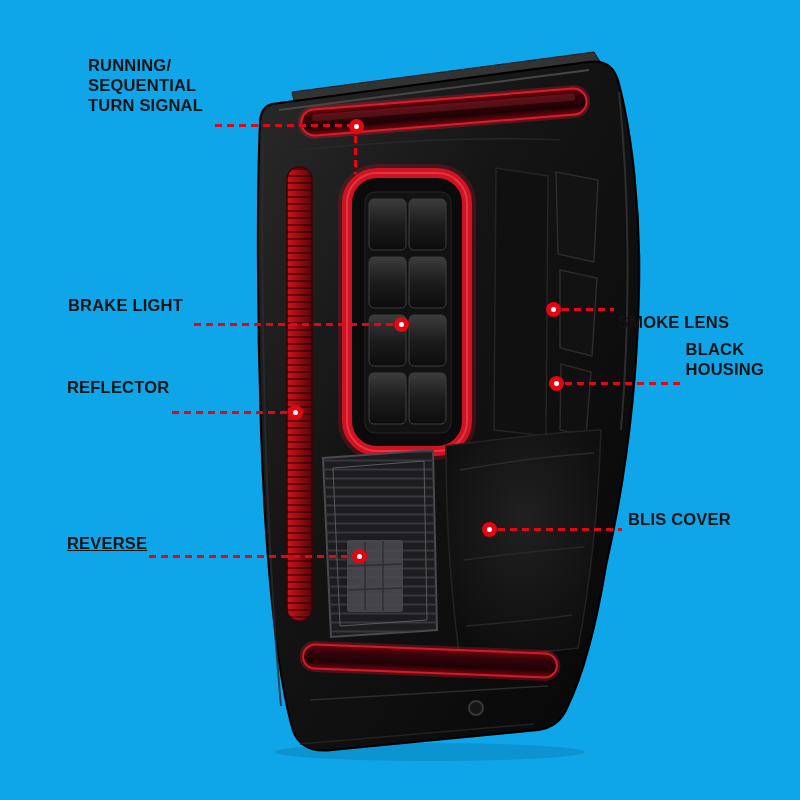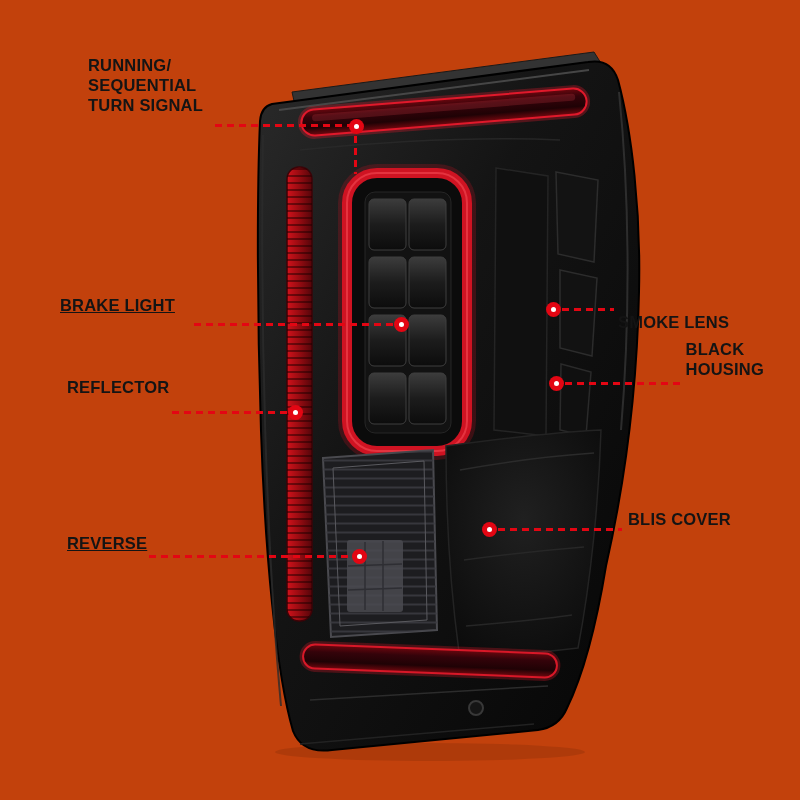--- a/index.html
+++ b/index.html
@@ -1,18 +1,18 @@
 <!DOCTYPE html>
 <html><head>
 <meta charset="utf-8">
 <style>
   * { margin: 0; padding: 0; box-sizing: border-box; }
   html, body { width: 800px; height: 800px; }
   body { background: #fff; font-family: "Liberation Sans", sans-serif; }
-  #stage { position: relative; width: 800px; height: 800px; background: #c2410c; overflow: hidden; }
+  #stage { position: relative; width: 800px; height: 800px; background: #0ea5e9; overflow: hidden; }
   .art { position: absolute; inset: 0; }
 
   .label {
     position: absolute;
     font-size: 16.5px;
     font-weight: 700;
     letter-spacing: .2px;
     color: #141414;
     line-height: 1.2;
     white-space: pre-line;
@@ -31,21 +31,21 @@
     display: flex; align-items: center; justify-content: center;
   }
   .dot-core { width: 5px; height: 5px; border-radius: 50%; background: #fff; }
 
   
   .co-turn .label   { left: 88px;  top: 56px; }
   .co-turn .leader-h{ left: 215px; top: 124px; width: 136px; }
   .co-turn .leader-v{ left: 354px; top: 136px; height: 38px; }
   .co-turn .dot     { left: 349px; top: 119px; }
 
-  .co-brake .label   { left: 60px;  top: 296px; text-decoration: underline; }
+  .co-brake .label   { left: 68px;  top: 296px; }
   .co-brake .leader-h{ left: 194px; top: 323px; width: 200px; }
   .co-brake .dot     { left: 394px; top: 317px; }
 
   .co-refl .label   { left: 67px;  top: 378px; }
   .co-refl .leader-h{ left: 172px; top: 411px; width: 116px; }
   .co-refl .dot     { left: 288px; top: 405px; }
 
   .co-rev .label   { left: 67px;  top: 534px; text-decoration: underline; }
   .co-rev .leader-h{ left: 149px; top: 555px; width: 203px; }
   .co-rev .dot     { left: 352px; top: 549px; }

